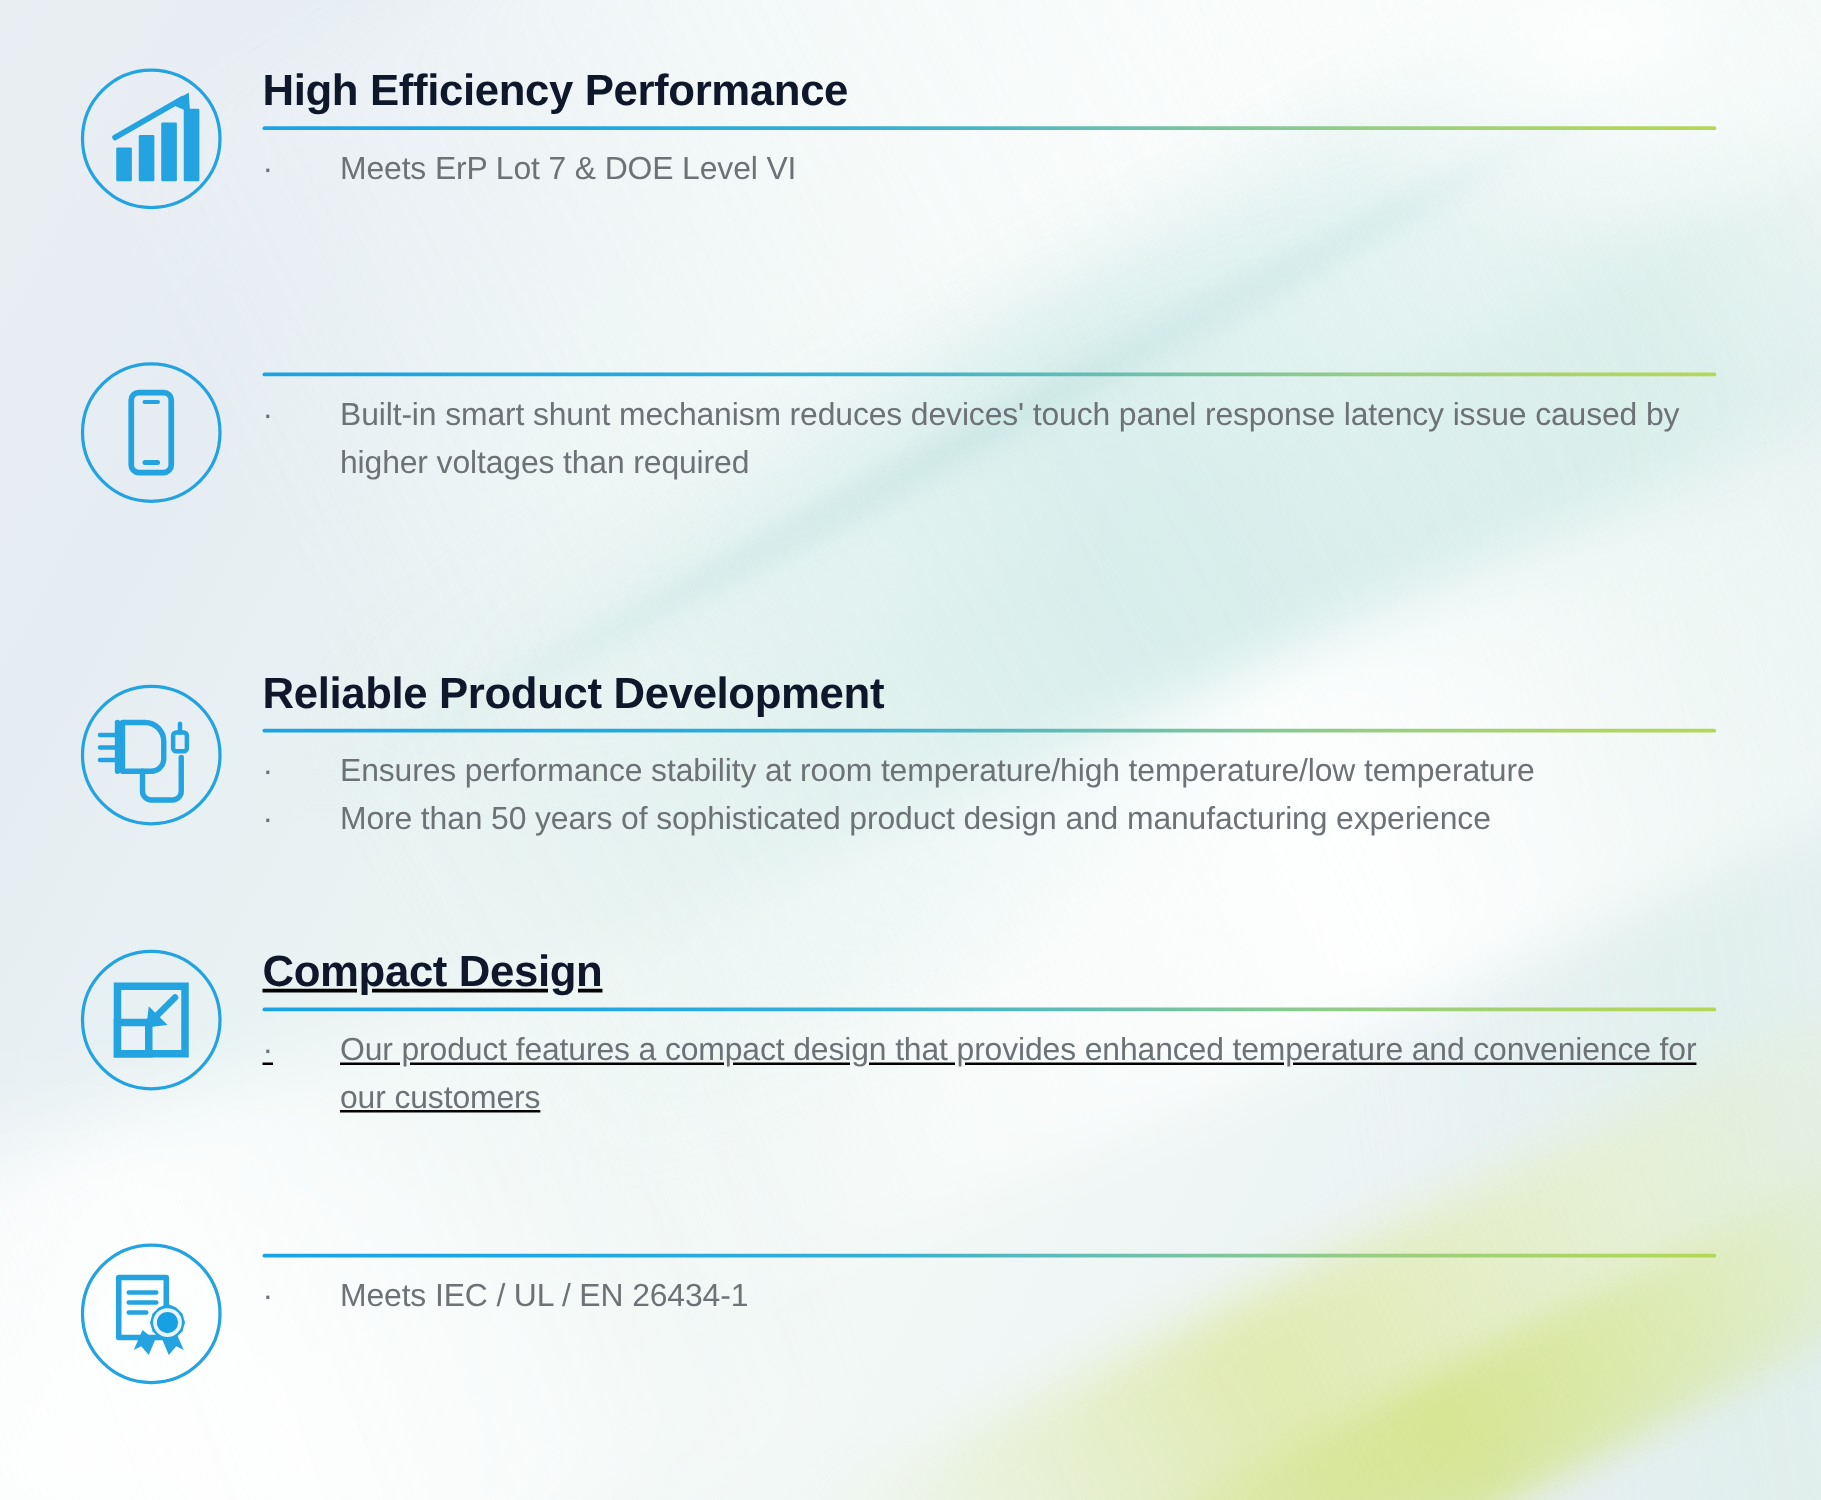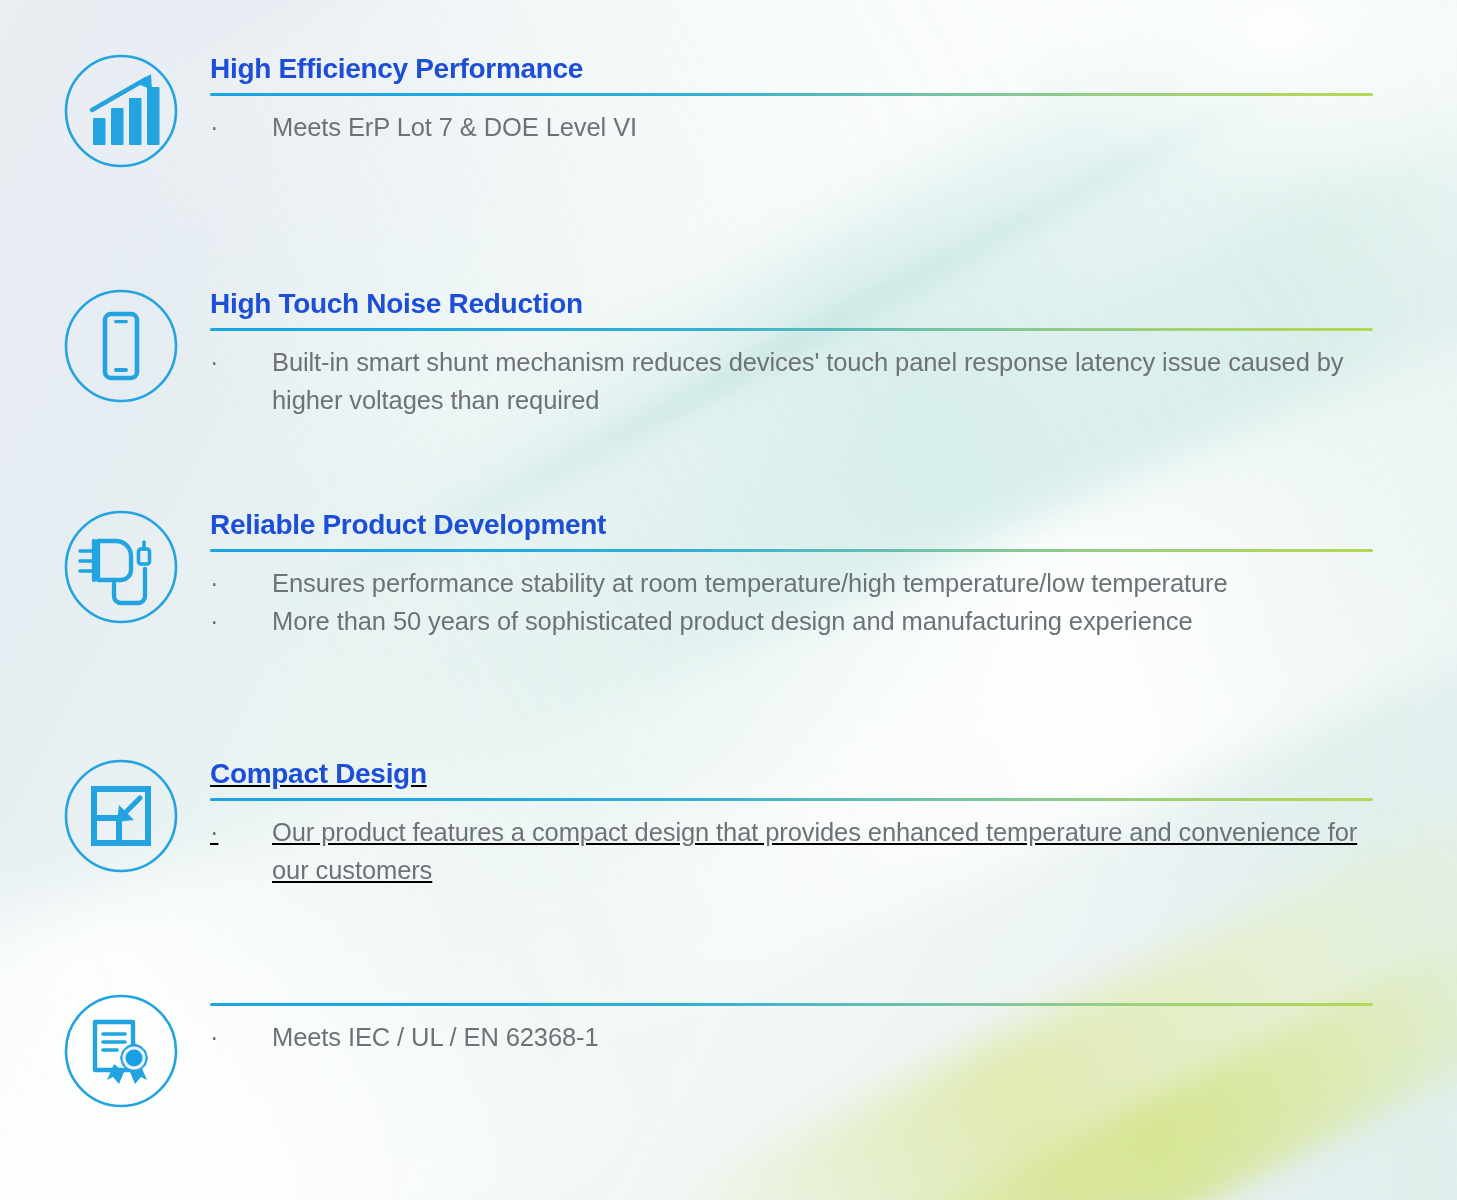--- a/index.html
+++ b/index.html
@@ -145,22 +145,22 @@
 
   .icon-wrap svg { display: block; }
 
   .feature-body {
     margin-left: 27px;
     width: 1180px;
     padding-top: 2px;
   }
 
   .feature-title {
-    color: #1d4ed8;
-    font-size: 28px;
+    color: #0f172a;
+    font-size: 35px;
     font-weight: bold;
     letter-spacing: -0.3px;
     line-height: 1.08;
     white-space: nowrap;
   }
 
   .divider {
     height: 3px;
     width: 1163px;
     margin-top: 9px;
@@ -248,32 +248,31 @@
   <div class="feature" style="top:287px;">
     <div class="icon-wrap">
       <svg width="118" height="118" viewBox="0 0 118 118" aria-hidden="true">
         <circle cx="59" cy="59" r="55" fill="none" stroke="#23a3e0" stroke-width="2.6"></circle>
         <rect x="43" y="27" width="32" height="64" rx="6" ry="6" fill="none" stroke="#23a3e0" stroke-width="4.6"></rect>
         <rect x="52" y="33" width="14" height="3.2" rx="1.6" fill="#23a3e0"></rect>
         <rect x="52" y="81" width="14" height="4" rx="2" fill="#23a3e0"></rect>
       </svg>
     </div>
     <div class="feature-body">
-      <div class="feature-title">High Touch Noise Reduction</div>
       <div class="divider"></div>
       <div class="bullets">
         <div class="bullet">
           <span class="bullet-dot">·</span>
           <span class="bullet-text">Built-in smart shunt mechanism reduces devices' touch panel response latency issue caused by higher voltages than required</span>
         </div>
       </div>
     </div>
   </div>
 
-  <div class="feature" style="top:508px;">
+  <div class="feature" style="top:534px;align-items:center;">
     <div class="icon-wrap">
       <svg width="118" height="118" viewBox="0 0 118 118" aria-hidden="true">
         <circle cx="59" cy="59" r="55" fill="none" stroke="#23a3e0" stroke-width="2.6"></circle>
 
         <path d="M36 33 h18 a15 15 0 0 1 15 15 v14 a10 10 0 0 1 -10 10 h-23 z" fill="none" stroke="#23a3e0" stroke-width="4.3" stroke-linejoin="round"></path>
         <line x1="32" y1="33" x2="32" y2="72" stroke="#23a3e0" stroke-width="4.3" stroke-linecap="round"></line>
 
         <line x1="18" y1="43" x2="31" y2="43" stroke="#23a3e0" stroke-width="3.6" stroke-linecap="round"></line>
         <line x1="18" y1="53" x2="31" y2="53" stroke="#23a3e0" stroke-width="3.6" stroke-linecap="round"></line>
         <line x1="18" y1="63" x2="31" y2="63" stroke="#23a3e0" stroke-width="3.6" stroke-linecap="round"></line>
@@ -338,19 +337,19 @@
         <polygon fill="#23a3e0" points="65,54 72,51 79,54 84,59 86,66 84,73 79,78 72,81 65,78 60,73 58,66 60,59"></polygon>
         <circle cx="72" cy="66" r="11.5" fill="#eaf2f6"></circle>
         <circle cx="72" cy="66" r="8.5" fill="#18a0e4"></circle>
       </svg>
     </div>
     <div class="feature-body">
       <div class="divider"></div>
       <div class="bullets">
         <div class="bullet">
           <span class="bullet-dot">·</span>
-          <span class="bullet-text">Meets IEC / UL / EN 62368-1</span>
+          <span class="bullet-text">Meets IEC / UL / EN 26434-1</span>
         </div>
       </div>
     </div>
   </div>
 
 </div>
 
 </body></html>

